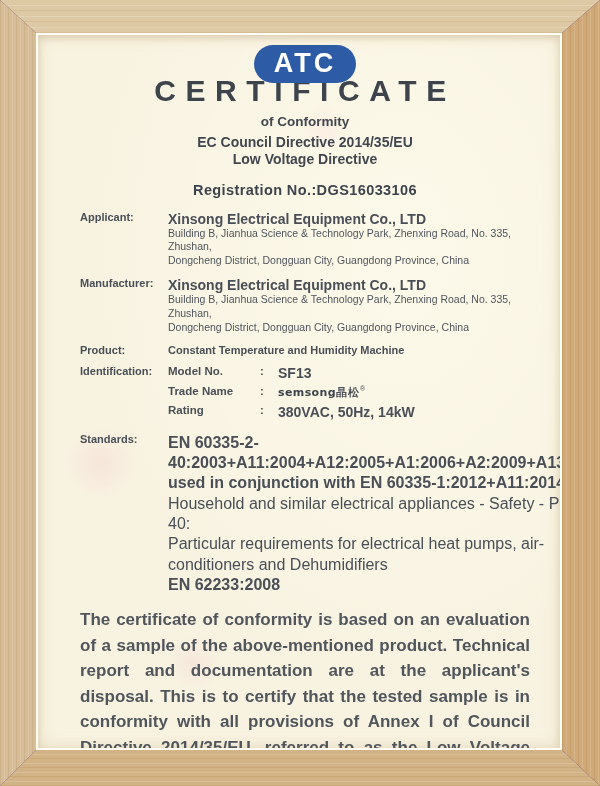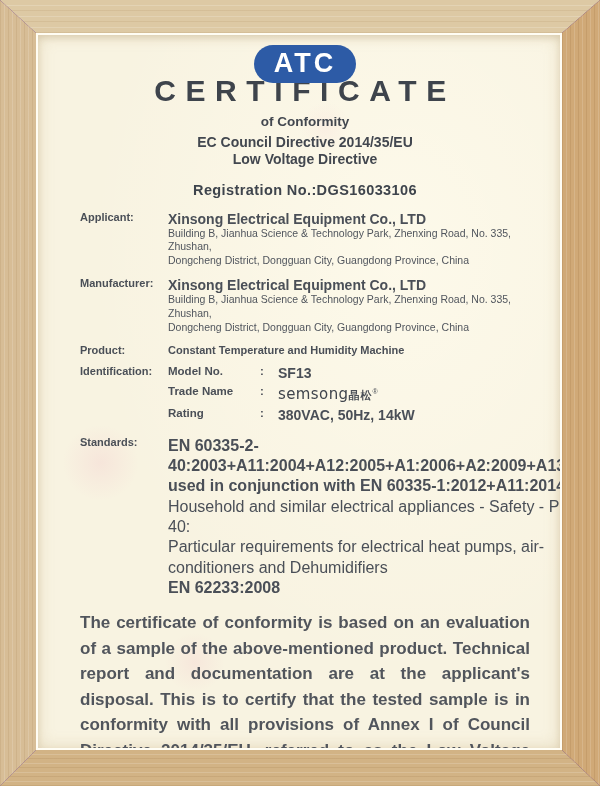--- a/index.html
+++ b/index.html
@@ -47,21 +47,21 @@
   
   .row { display:flex; align-items:flex-start; margin-bottom:9px; }
   .row .lbl { flex:0 0 88px; font-size:11px; font-weight:bold; }
   .row .val { flex:1; }
   .name { font-size:14px; font-weight:bold; }
   .addr { font-size:10.5px; line-height:1.32; color:#50555d; }
   .prodval { font-size:11px; font-weight:bold; }
   .idrow { display:flex; font-size:11.5px; margin-bottom:4px; }
   .idrow .sub { flex:0 0 92px; font-weight:bold; }
   .idrow .sep { flex:0 0 18px; font-weight:bold; }
-  .semsong { font-family:"DejaVu Sans", sans-serif; font-weight:normal; font-size:15px; letter-spacing:.4px; color:#3f444c; }
+  .semsong { font-family:"DejaVu Sans", sans-serif; font-weight:bold; font-size:11px; letter-spacing:.4px; color:#3f444c; }
   .cjk { font-size:11px; font-weight:bold; letter-spacing:1px; }
   .regmark { font-size:7px; vertical-align:super; }
   .std { font-size:16px; line-height:1.27; }
   .std.b { font-weight:bold; }
 
   
   .decl { margin-top:12px; font-size:17px; font-weight:bold; line-height:1.5; text-align:justify; color:#51555c; }
 
   
   .signoff { position:relative; height:116px; margin-top:6px; }

